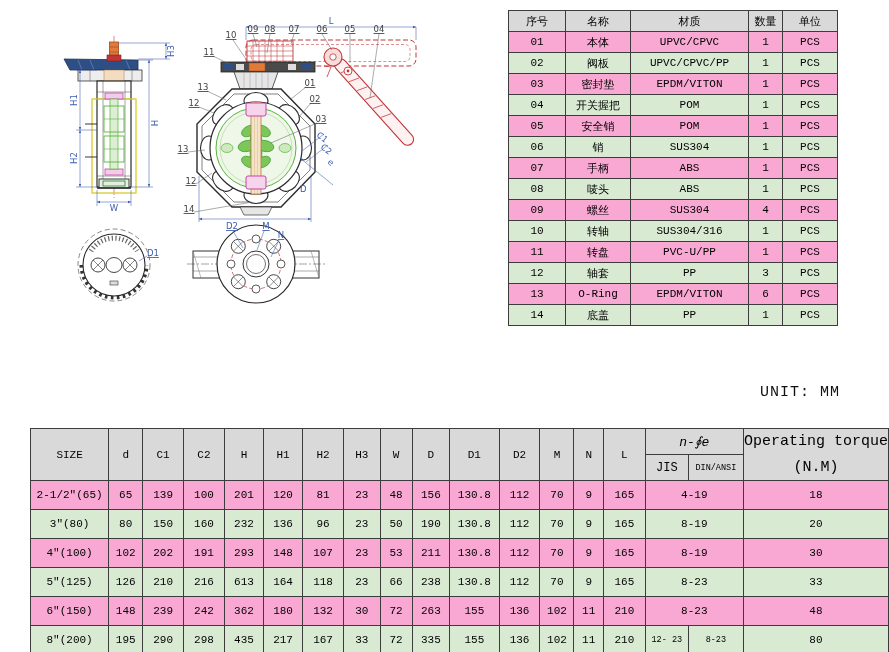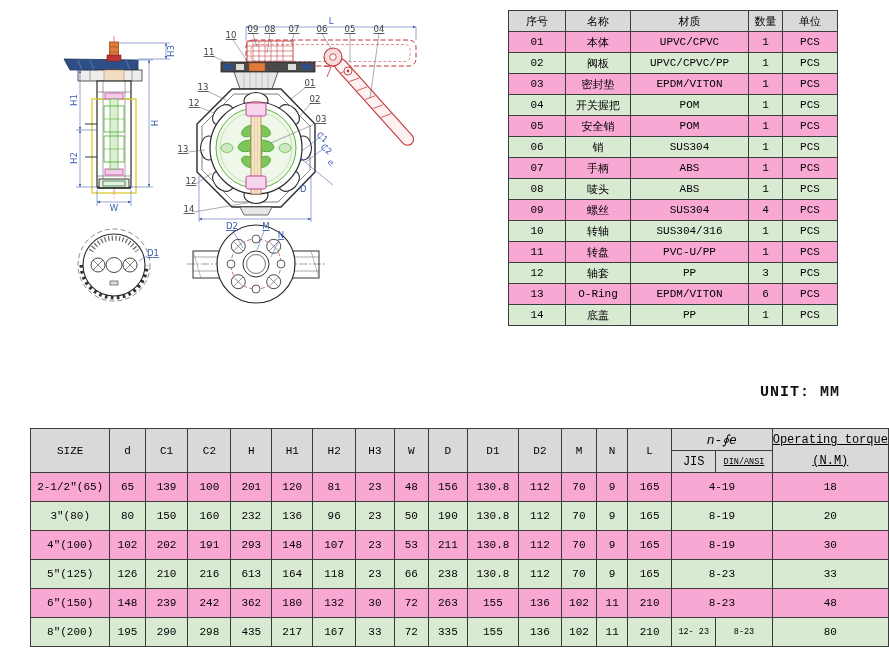--- a/index.html
+++ b/index.html
@@ -14,25 +14,25 @@
   #parts-table{left:508px;top:10px;font-size:11px;}
   #parts-table th,#parts-table td{height:20px;}
   #parts-table thead th{background:#d9d9d9;}
 
   #dims-table{left:30px;top:428px;font-size:11px;}
   #dims-table thead th{background:#d9d9d9;height:21px;}
   #dims-table tbody td{height:28px;}
   tr.green td{background:#d9ead3;}
   .hole-group{font-size:13px;font-style:italic;}
   .sub-jis{font-size:12px;}
-  .sub-din{font-size:8.5px;text-decoration:underline;}
-  .torque-head{font-size:12px;line-height:1.7;text-decoration:underline;}
+  .sub-din{font-size:8.5px;}
+  .torque-head{font-size:15px;line-height:1.7;}
   .small-cell{font-size:8.5px;}
 
-  .unit-label{position:absolute;left:760px;top:384px;font-size:15px;font-weight:bold;
+  .unit-label{position:absolute;left:760px;top:384px;font-size:15px;font-weight:normal;
               letter-spacing:1px;color:#111;}
 </style>
 </head>
 <body>
 
 <div class="page">
 
   <svg width="500" height="340" viewBox="0 0 500 340" style="position:absolute;left:0;top:0;">
     <defs>
       <marker id="ar" viewBox="0 0 10 10" refX="9" refY="5" markerWidth="7" markerHeight="7" orient="auto-start-reverse">

